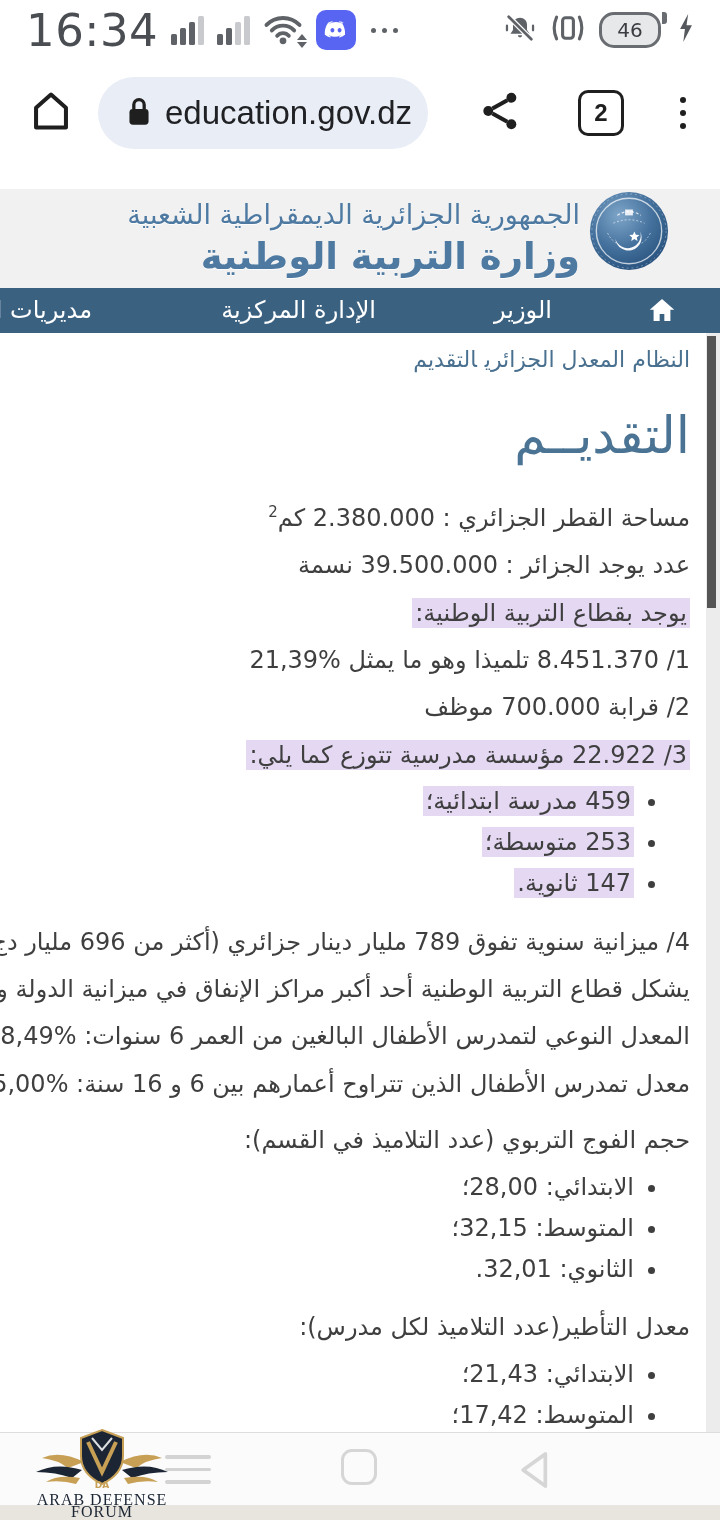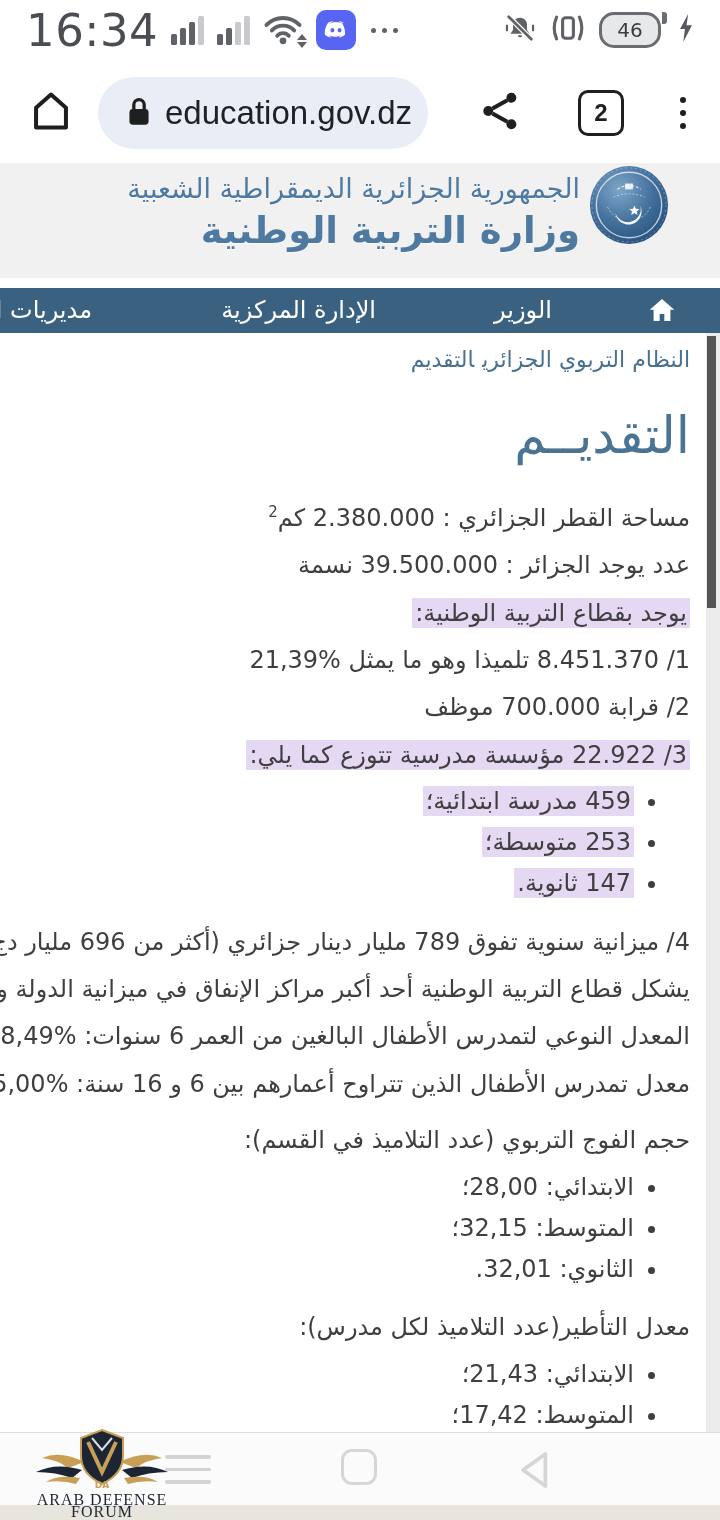--- a/index.html
+++ b/index.html
@@ -33,21 +33,21 @@
   .url-pill{display:flex;align-items:center;gap:15px;height:72px;width:330px;border-radius:36px;
             background:#e9edf6;margin-left:24px;padding:0 30px;box-sizing:border-box;}
   .url-text{font-size:33px;color:#202124;font-family:"Liberation Sans","DejaVu Sans",sans-serif;white-space:nowrap;}
   .url-actions{display:flex;align-items:center;gap:56px;margin-left:auto;margin-right:6px;}
   .tabbox{width:40px;height:40px;border:3.5px solid #1f1f1f;border-radius:10px;display:flex;align-items:center;justify-content:center;
           font-size:24px;font-weight:bold;color:#1f1f1f;font-family:"Liberation Sans",sans-serif;}
   .kebab{display:flex;flex-direction:column;gap:7px;}
   .kebab i{width:6px;height:6px;border-radius:50%;background:#1f1f1f;}
 
   
-  .siteheader{position:absolute;top:155px;left:0;width:720px;height:123px;background:#f1f1f1;}
+  .siteheader{position:absolute;top:181px;left:0;width:720px;height:123px;background:#f1f1f1;}
   .siteheader .whitegap{position:absolute;top:0;left:0;width:720px;height:8px;background:#fff;}
   .seal{position:absolute;top:9px;right:50px;}
   .mintitles{position:absolute;top:16px;right:140px;text-align:right;direction:rtl;color:#4e7aa2;}
   .mintitle1{font-size:27px;line-height:36px;text-shadow:0 1px 0 rgba(255,255,255,.8);}
   .mintitle2{font-size:37px;font-weight:bold;line-height:48px;text-shadow:0 1px 0 rgba(255,255,255,.8);}
 
   
   .mainnav{position:absolute;top:288px;left:0;width:720px;height:45px;background:#3b6181;overflow:hidden;color:#fff;}
   .navitem{position:absolute;top:0;height:45px;line-height:45px;font-size:24px;white-space:nowrap;direction:rtl;}
   .nav-home{position:absolute;top:9px;right:44px;}
@@ -229,21 +229,21 @@
         <path fill="#ffffff" d="M12 1.5 L1.5 10.8 H4.8 V20.5 H10 V14.4 H14 V20.5 H19.2 V10.8 H22.5 Z"></path>
       </svg>
     </span>
     <span class="navitem nav-minister">الوزير</span>
     <span class="navitem nav-central">الإدارة المركزية</span>
     <span class="navitem nav-directorates">مديريات التربية</span>
   </div>
 
   <div class="content">
     <div class="breadcrumb">
-      <span>النظام التربوي الجزائري</span><span>التقديم</span>
+      <span>النظام المعدل الجزائري</span><span>التقديم</span>
     </div>
 
     <div class="pagetitle">التقديــم</div>
 
     <p><span>مساحة القطر الجزائري : 2.380.000 كم</span><sup>2</sup></p>
     <p>عدد يوجد الجزائر : 39.500.000 نسمة</p>
     <p><span class="hl">يوجد بقطاع التربية الوطنية:</span></p>
     <p>1/ 8.451.370 تلميذا وهو ما يمثل %21,39</p>
     <p>2/ قرابة 700.000 موظف</p>
     <p><span class="hl">3/ 22.922 مؤسسة مدرسية تتوزع كما يلي:</span></p>

